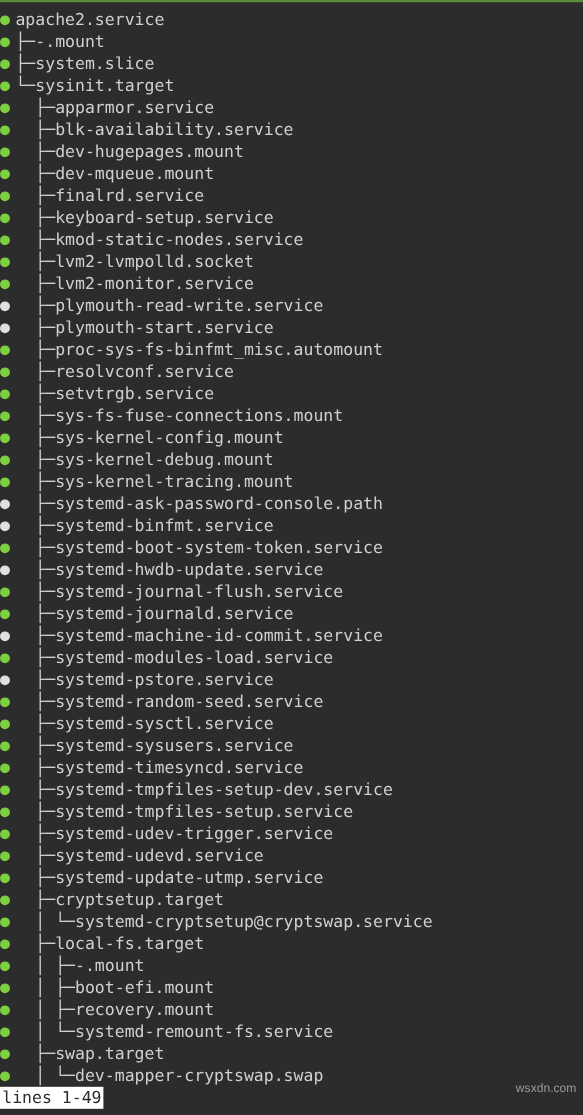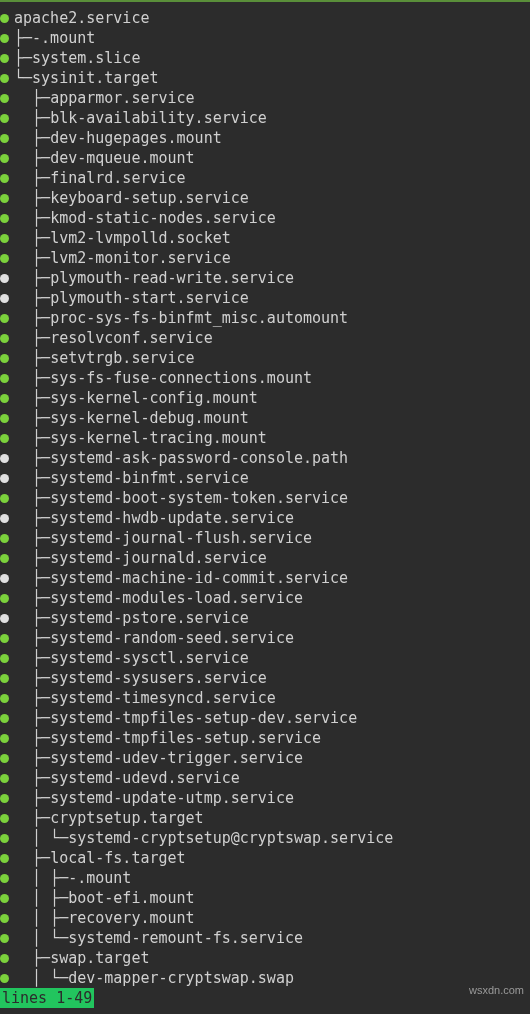--- a/index.html
+++ b/index.html
@@ -42,21 +42,21 @@
   .dot.green { background: #7bd13c; }
   .dot.white { background: #e0e0e0; }
   .branch {
     color: #d0d0d0;
     white-space: pre;
   }
   .unit {
     color: #d0d0d0;
   }
   .status-line {
-    background: #22c55e;
+    background: #ffffff;
     color: #2c2c2c;
     display: inline-block;
     padding: 0 2px;
     height: 20px;
     line-height: 20px;
   }
   .watermark {
     position: absolute;
     bottom: 14px;
     right: 6px;

